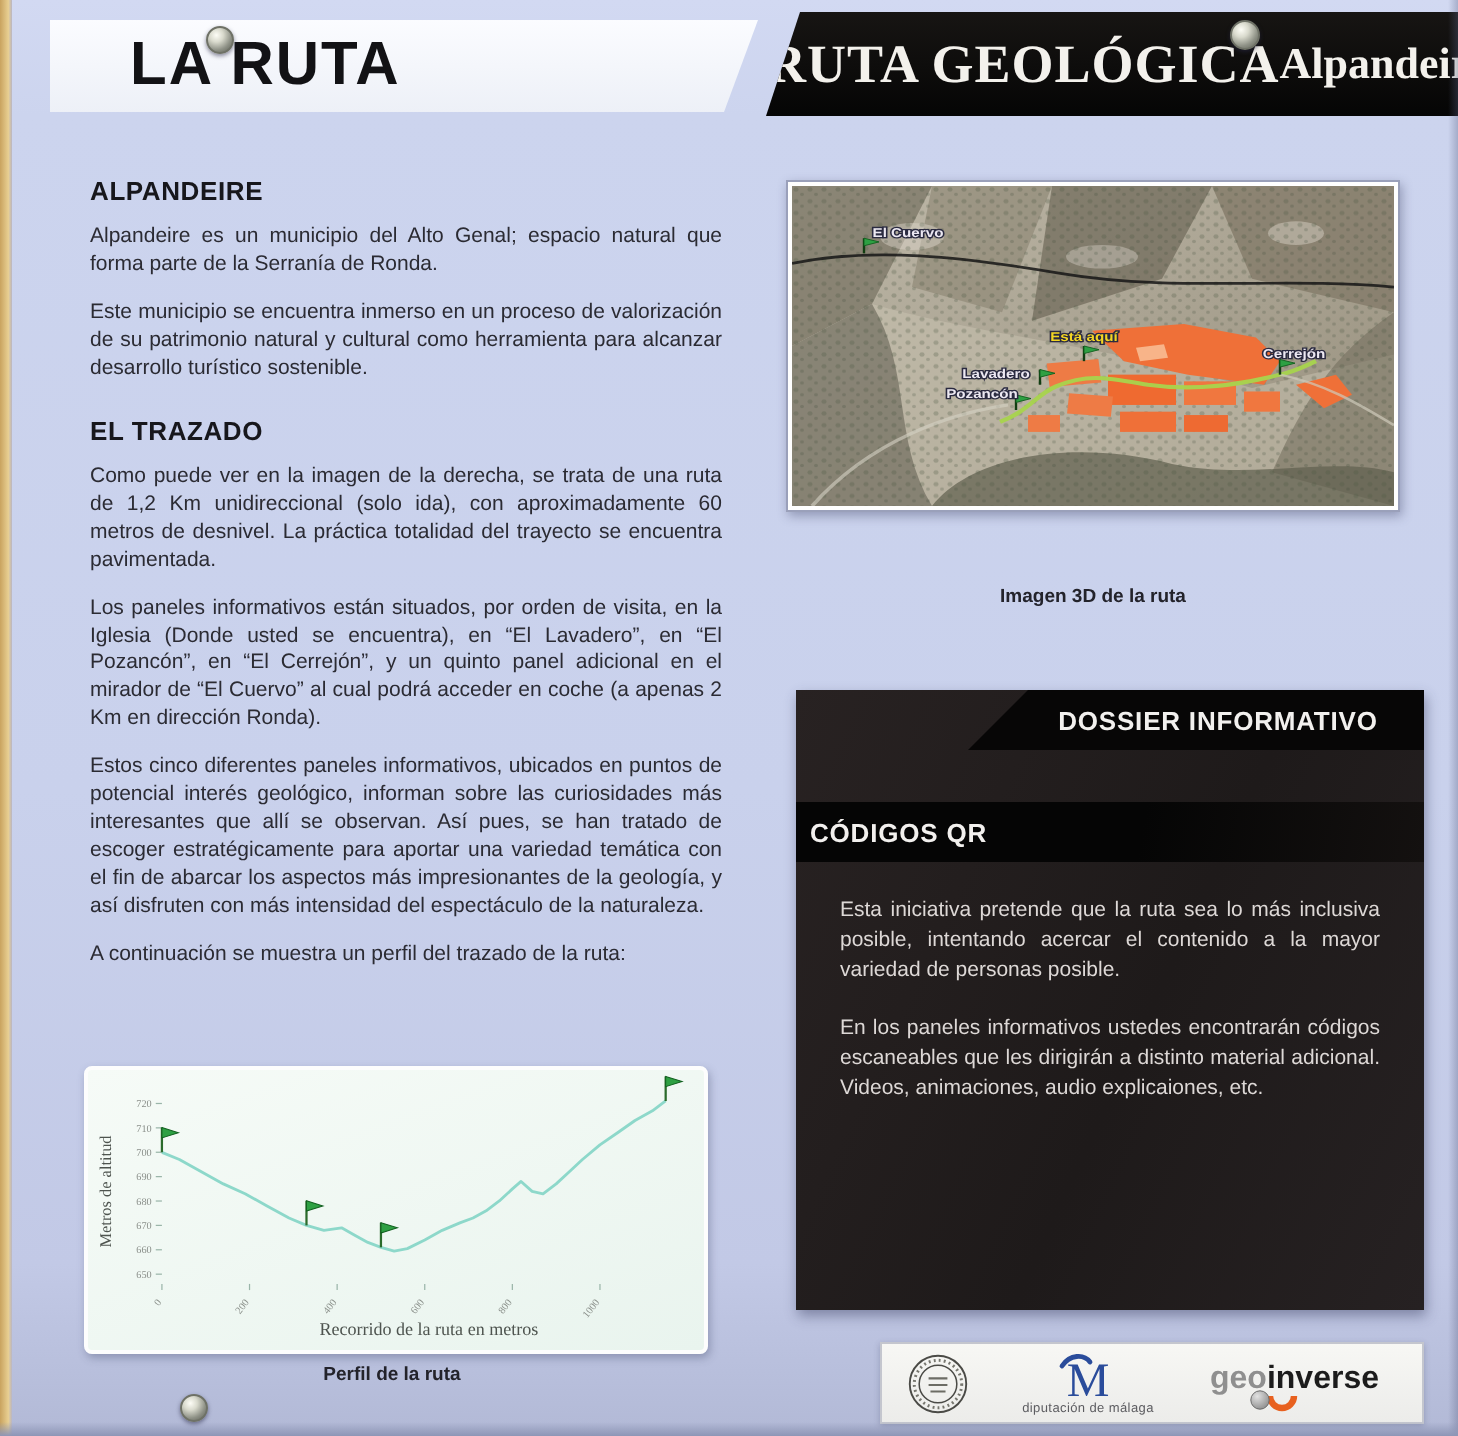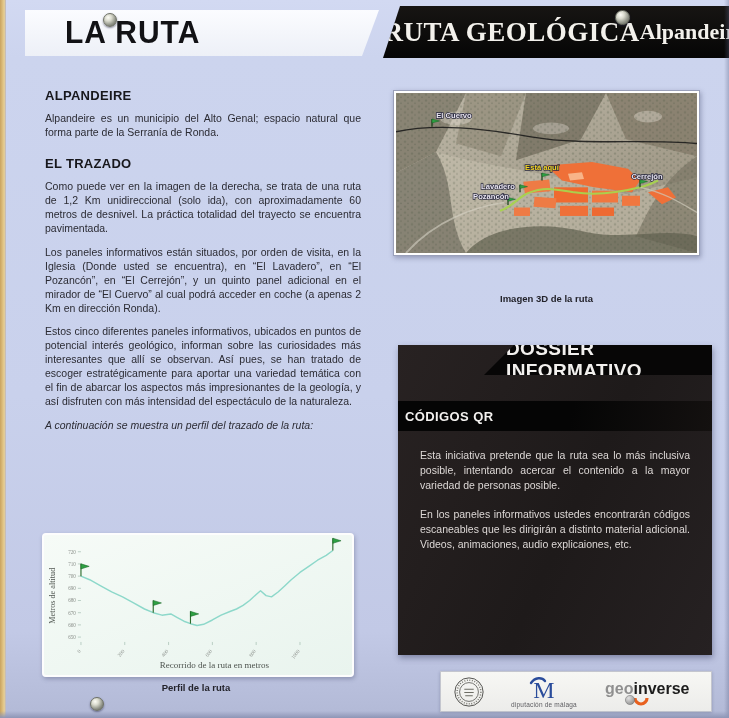--- a/index.html
+++ b/index.html
@@ -35,21 +35,21 @@
 
   .screw{position:absolute;width:12px;height:12px;border-radius:50%;
     background:radial-gradient(circle at 35% 30%,#fdfdf6 0%,#d9dacd 30%,#8e9186 65%,#595c52 100%);
     border:1px solid #6e7166;box-shadow:0 1px 2px rgba(40,40,70,.55);z-index:10;}
 
   
   .leftcol{position:absolute;left:45px;top:88px;width:316px;color:#2b2b33;}
   .leftcol h3{font-size:13px;font-weight:bold;color:#17171c;margin:0 0 9px 0;letter-spacing:.3px;}
   .leftcol .sec2{margin-top:16px;}
   .leftcol p{font-size:10.5px;line-height:1.33;text-align:justify;margin:0 0 10px 0;}
-  .leftcol p.last{margin-bottom:0;font-style:italic;}
+  .leftcol p.last{margin-bottom:0;}
 
   
   .chart-box{position:absolute;left:42px;top:533px;width:308px;height:140px;
     background:linear-gradient(160deg,#f6fbf7,#e9f4ee);
     border:2px solid #fdfdfd;border-radius:4px;
     box-shadow:1px 2px 4px rgba(60,65,100,.35);}
   .chart-box svg{width:100%;height:100%;}
   .chart-caption{position:absolute;left:42px;top:682px;width:308px;text-align:center;
     font-size:9.5px;font-weight:bold;color:#23232b;}
   .tick-label{font-family:"Liberation Serif",serif;fill:#8b908b;}
@@ -65,21 +65,21 @@
   .map-label{font-weight:bold;font-family:"Liberation Sans",sans-serif;
     paint-order:stroke;stroke:#2a2a40;stroke-width:1.6px;}
 
   
   .info-box{position:absolute;left:398px;top:345px;width:314px;height:310px;
     background:linear-gradient(115deg,#282222 0%,#1e1a1a 55%,#262122 100%);
     box-shadow:1px 3px 6px rgba(50,55,90,.45);}
   .band-dossier{margin-left:86px;height:30px;background:#070606;
     clip-path:polygon(30px 0,100% 0,100% 100%,0 100%);
     display:flex;align-items:center;justify-content:center;}
-  .band-dossier span{color:#f2f0ee;font-size:19px;font-weight:bold;letter-spacing:.4px;padding-left:22px;}
+  .band-dossier span{color:#f2f0ee;font-size:13px;font-weight:bold;letter-spacing:.4px;padding-left:22px;}
   .band-qr{margin-top:26px;height:30px;background:linear-gradient(100deg,#050505 55%,#141110);
     display:flex;align-items:center;}
   .band-qr span{color:#f2f0ee;font-size:13px;font-weight:bold;letter-spacing:.4px;padding-left:7px;}
   .info-pad{padding:17px 22px 5px 22px;}
   .info-pad p{color:#ddd8d6;font-size:10.5px;line-height:1.45;text-align:justify;margin:0 0 13px 0;}
 
   
   .logo-strip{position:absolute;left:440px;top:671px;width:272px;height:41px;
     background:linear-gradient(180deg,#f7f7f4,#ececea);border:1px solid #c4c6ce;
     box-sizing:border-box;display:flex;align-items:center;justify-content:space-around;
@@ -103,20 +103,21 @@
     <span class="rsub">Alpandeire</span>
   </div>
 
   <div class="screw" style="left:103px;top:13px;"></div>
   <div class="screw" style="left:615px;top:10px;width:13px;height:13px;"></div>
   <div class="screw" style="left:90px;top:697px;"></div>
 
   <div class="leftcol">
     <h3>ALPANDEIRE</h3>
     <p>Alpandeire es un municipio del Alto Genal; espacio natural que forma parte de la Serranía de Ronda.</p>
+    <p>Este municipio se encuentra inmerso en un proceso de valorización de su patrimonio natural y cultural como herramienta para alcanzar desarrollo turístico sostenible.</p>
     <h3 class="sec2">EL TRAZADO</h3>
     <p>Como puede ver en la imagen de la derecha, se trata de una ruta de 1,2 Km unidireccional (solo ida), con aproximadamente 60 metros de desnivel. La práctica totalidad del trayecto se encuentra pavimentada.</p>
     <p>Los paneles informativos están situados, por orden de visita, en la Iglesia (Donde usted se encuentra), en “El Lavadero”, en “El Pozancón”, en “El Cerrejón”, y un quinto panel adicional en el mirador de “El Cuervo” al cual podrá acceder en coche (a apenas 2 Km en dirección Ronda).</p>
     <p>Estos cinco diferentes paneles informativos, ubicados en puntos de potencial interés geológico, informan sobre las curiosidades más interesantes que allí se observan. Así pues, se han tratado de escoger estratégicamente para aportar una variedad temática con el fin de abarcar los aspectos más impresionantes de la geología, y así disfruten con más intensidad del espectáculo de la naturaleza.</p>
     <p class="last">A continuación se muestra un perfil del trazado de la ruta:</p>
   </div>
 
   <div class="chart-box">
     <svg id="elev-chart" viewBox="0 0 300 134">
       <g id="chart-g">

